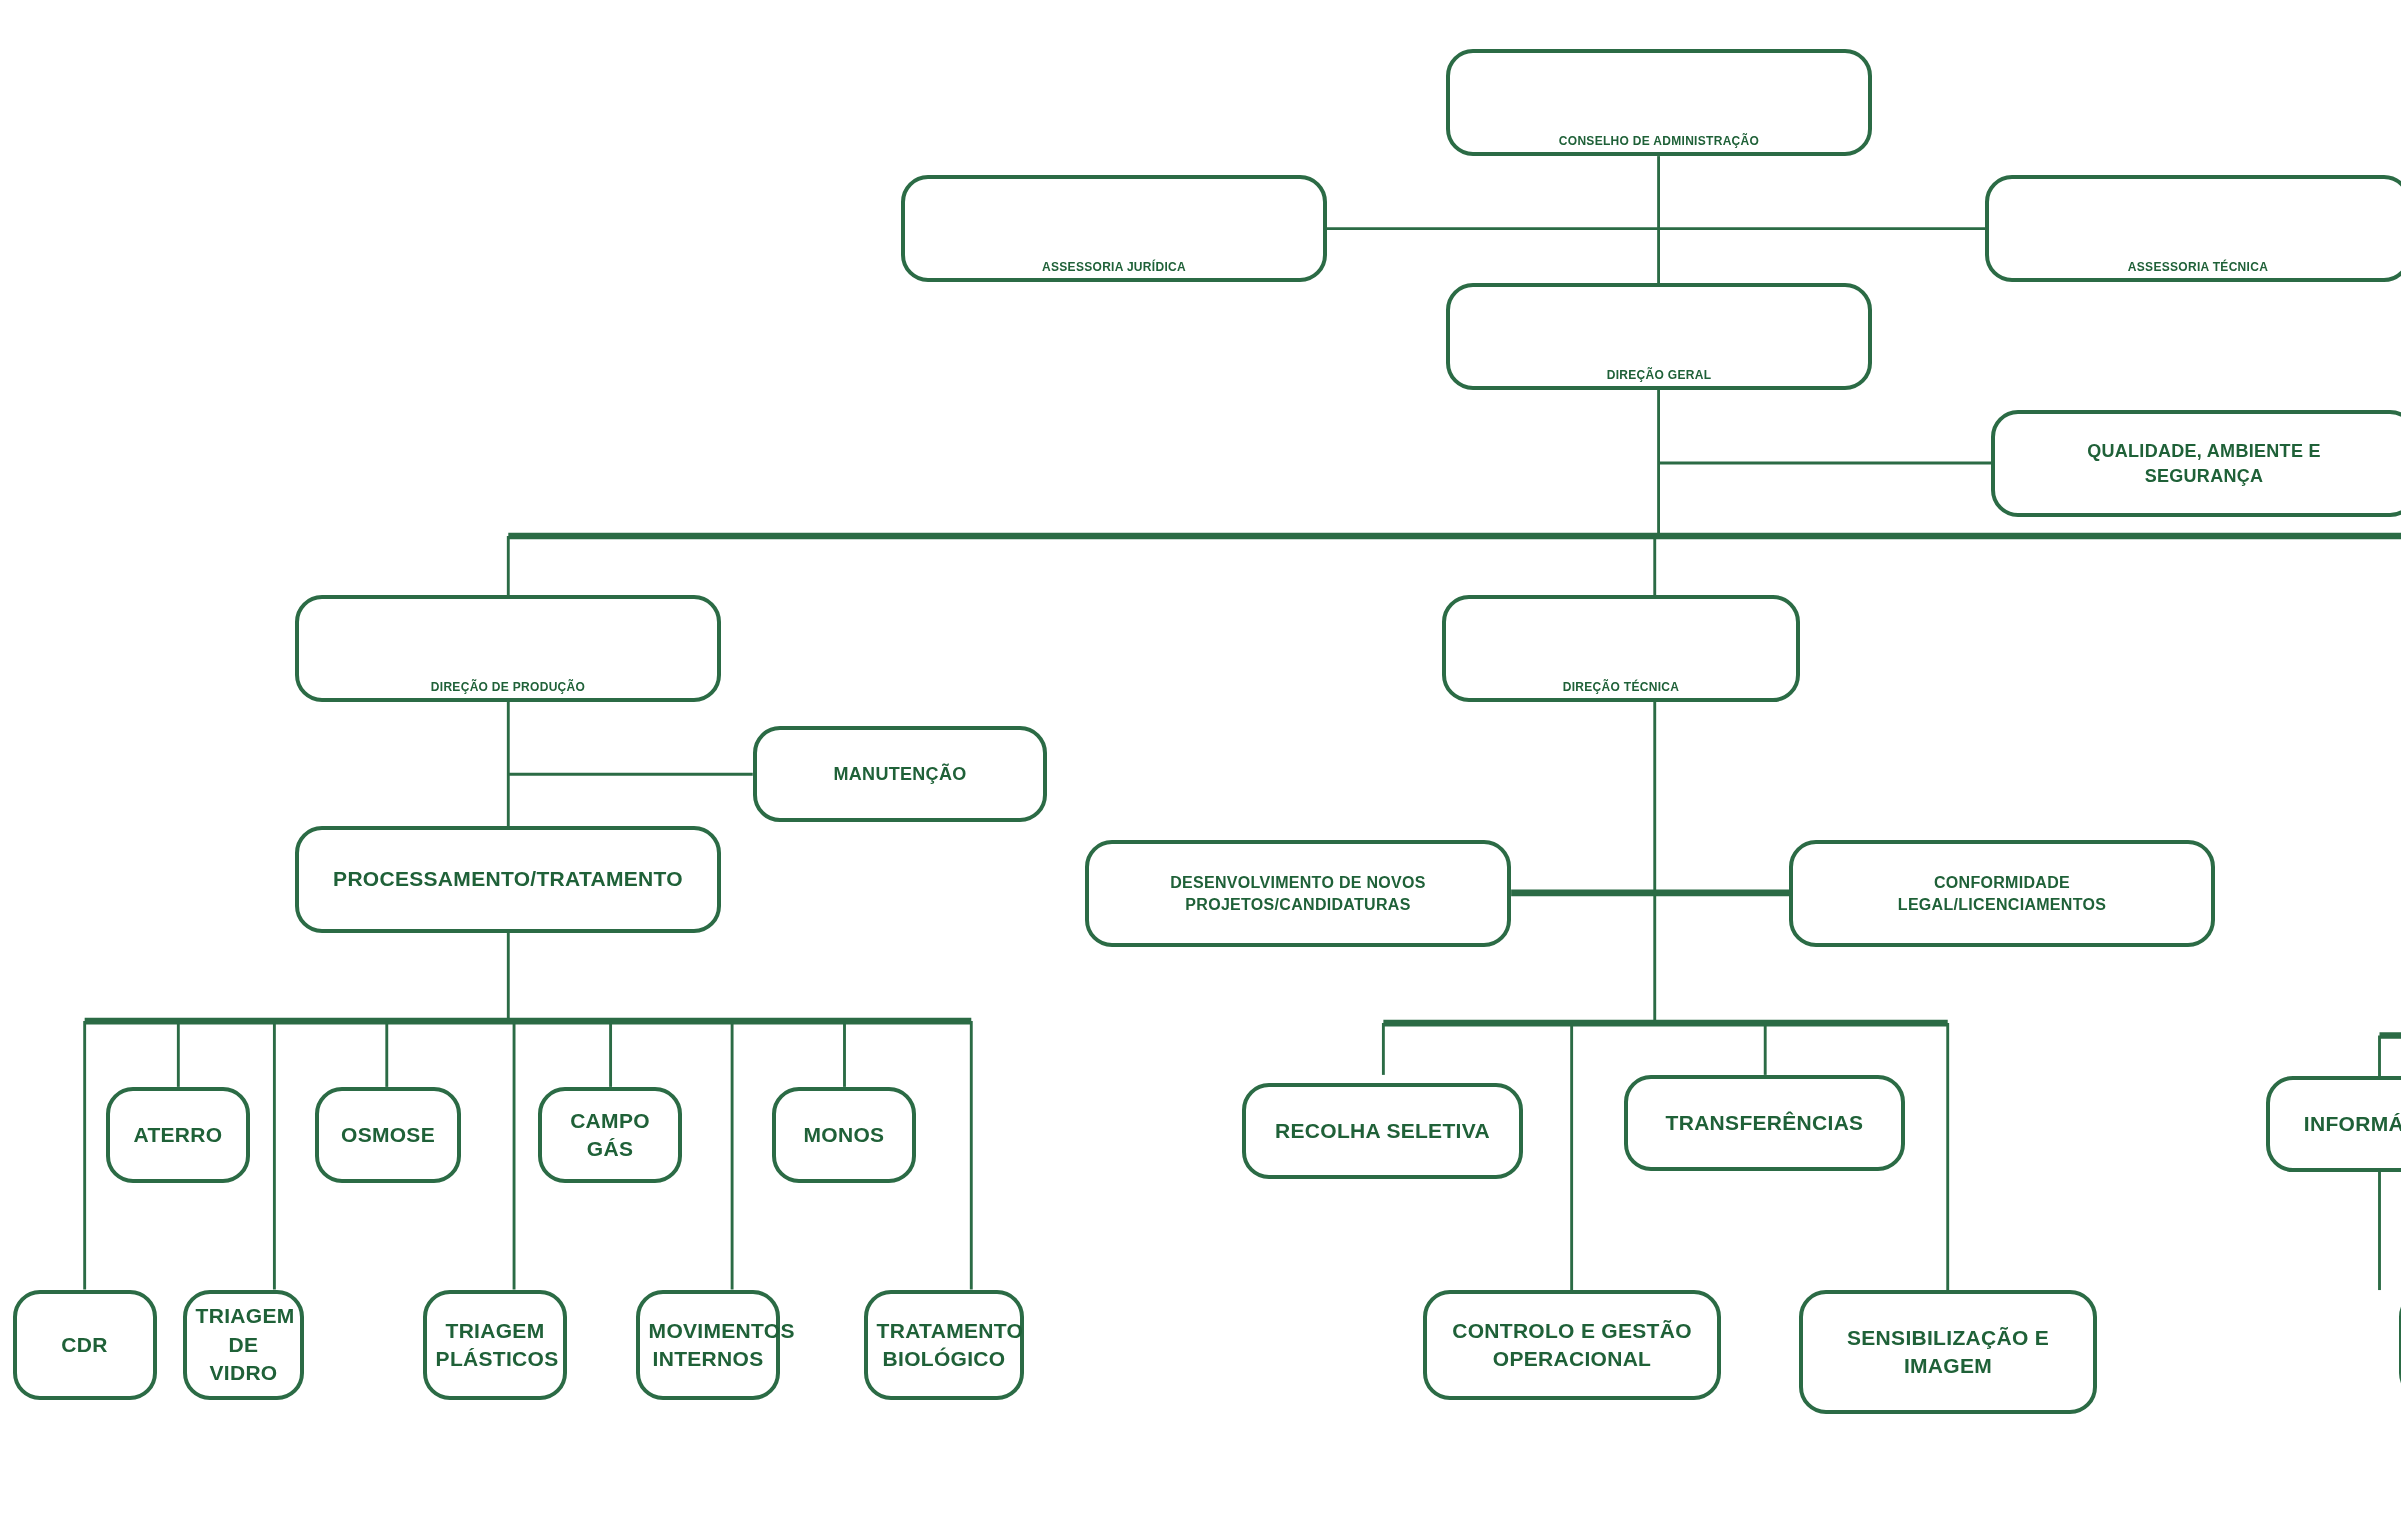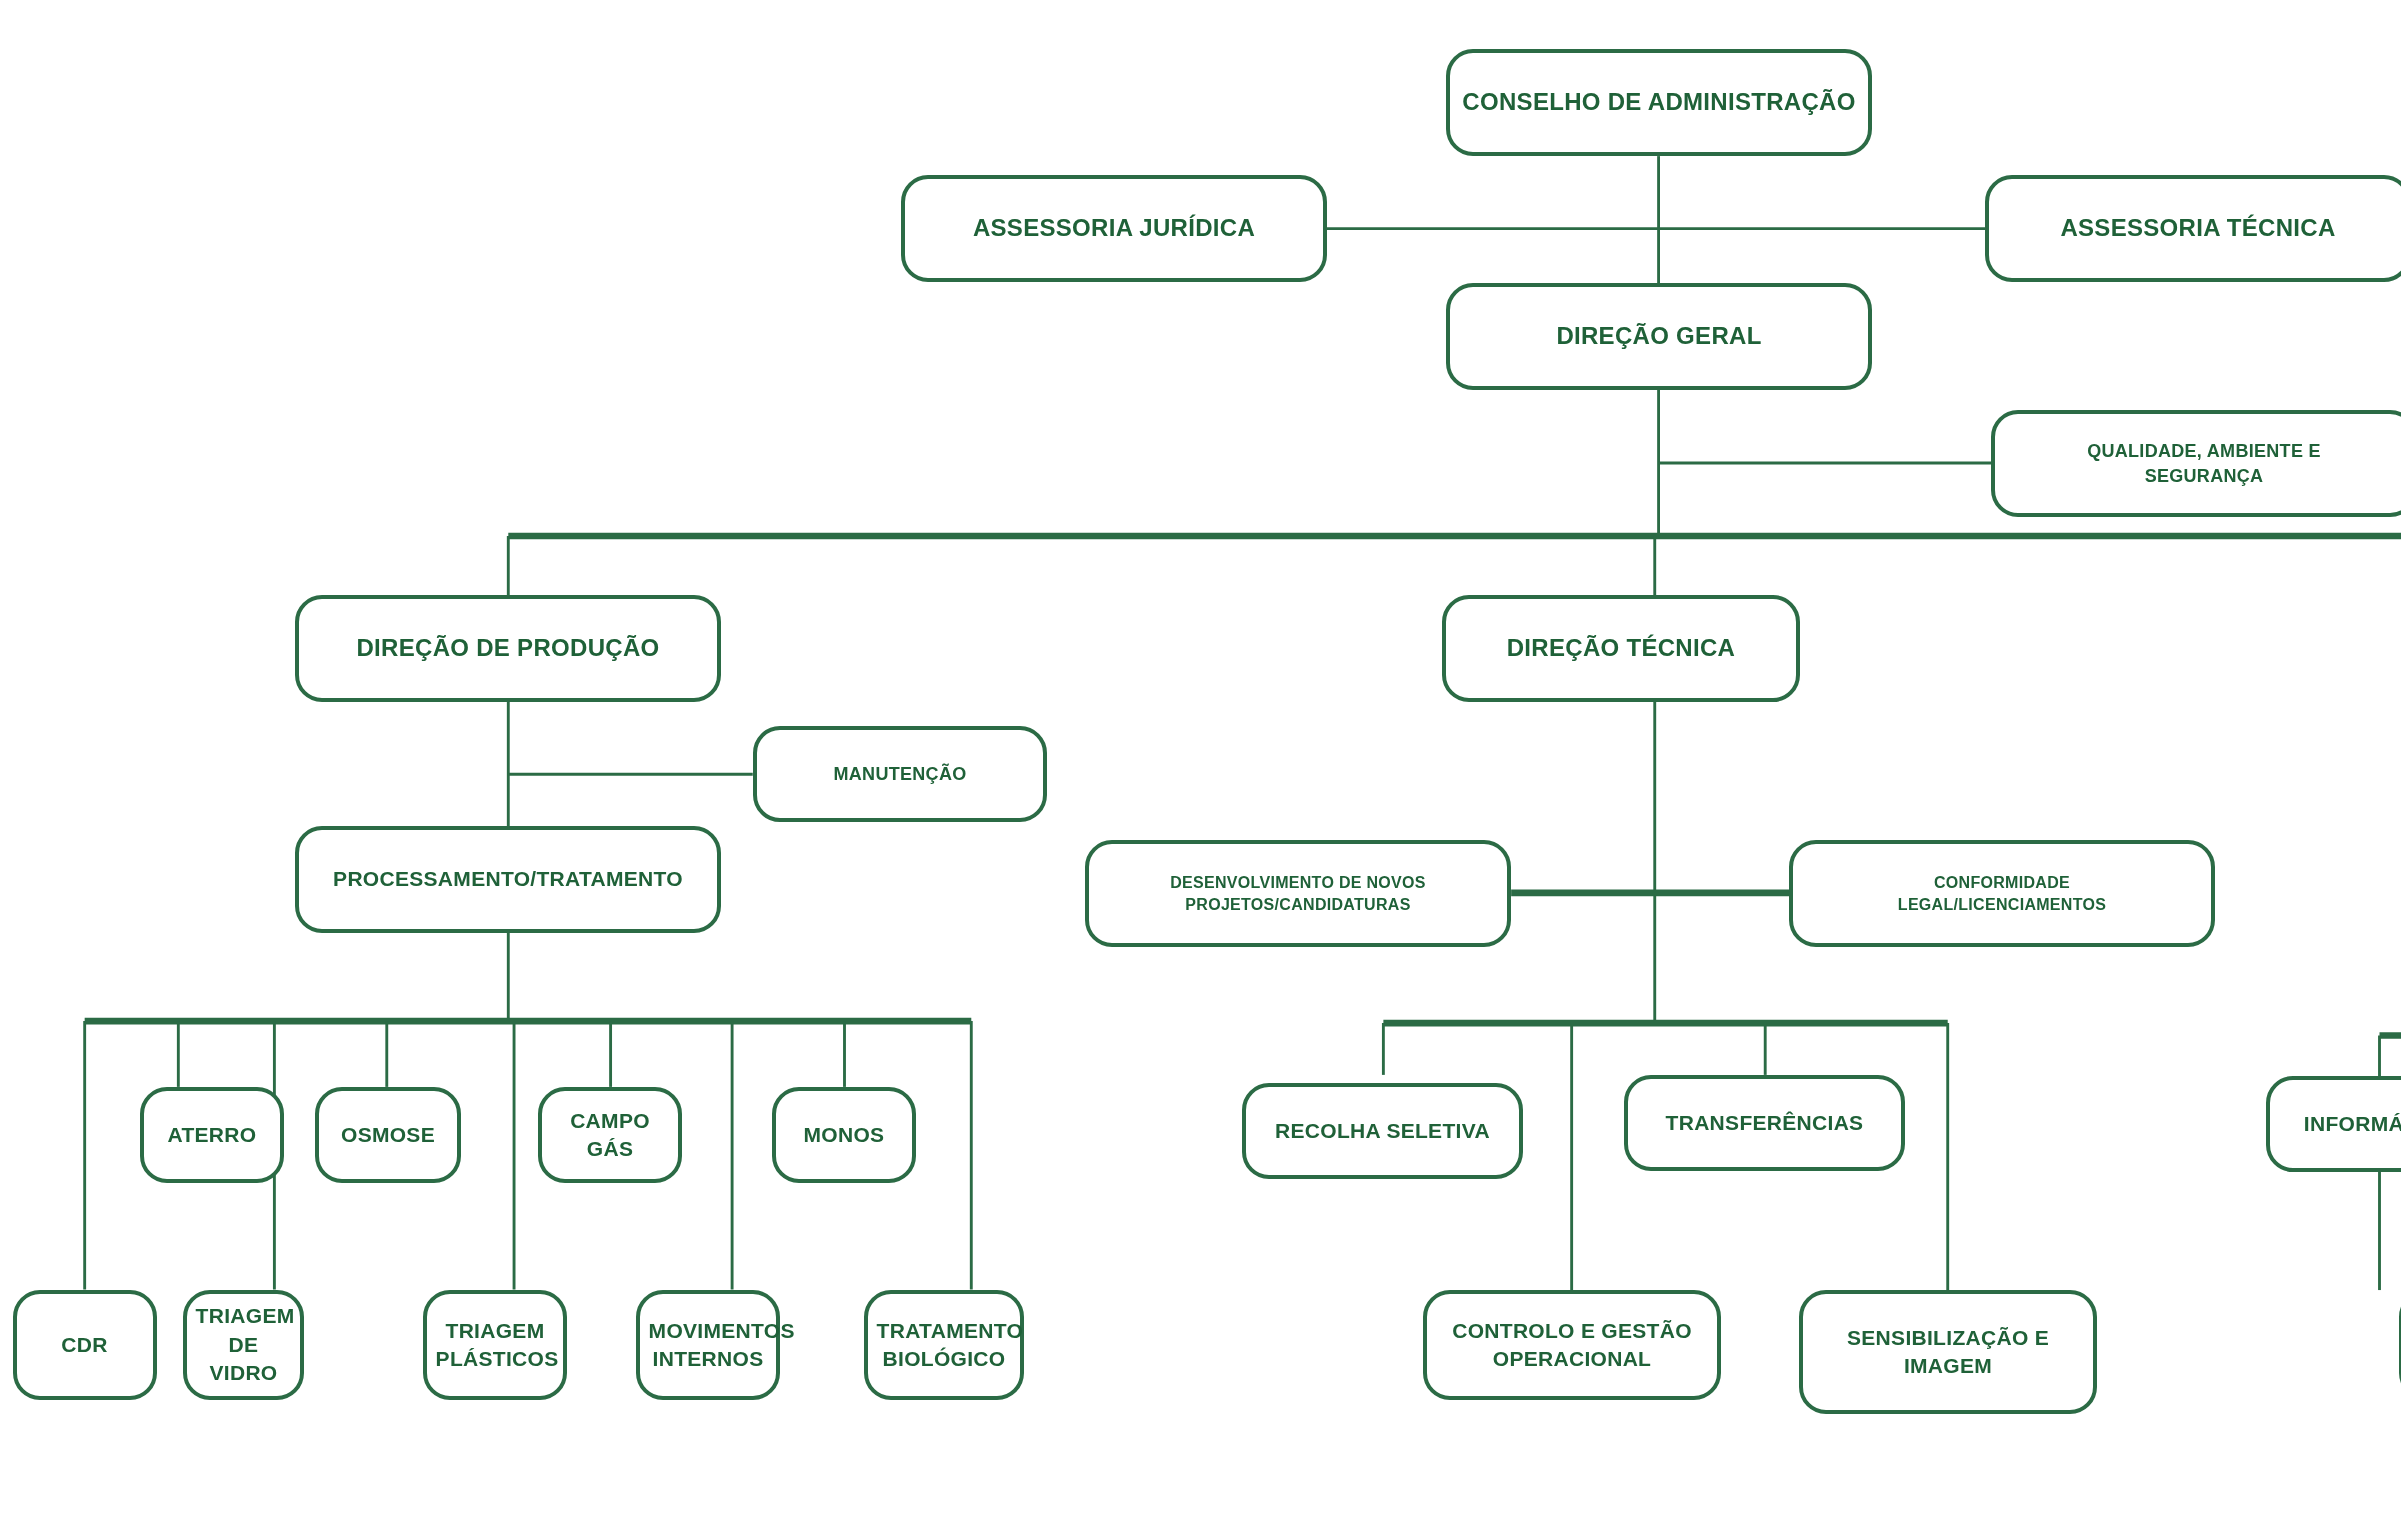--- a/index.html
+++ b/index.html
@@ -36,21 +36,21 @@
     font-weight: bold;
     letter-spacing: 0.3px;
     line-height: 1.35;
     padding: 2.9px 8.6px;
   }
   .node-label {
     display: block;
     width: 100%;
     white-space: pre-line;
   }
-  .s-xl { font-size: 24px; }
+  .s-xl { font-size: 12px; align-items: flex-end; }
   .s-lg { font-size: 18px; }
   .s-md { font-size: 21px; }
   .s-sm { font-size: 16px; }
 </style>
 </head>
 <body>
 
 <div id="org-root">
   <svg id="org-svg" viewBox="0 0 7016 3171" xmlns="http://www.w3.org/2000/svg">
       <line x1="3453" y1="325" x2="3453" y2="590" stroke="#2b6b45" stroke-width="6" stroke-linecap="butt"></line>
@@ -121,21 +121,21 @@
         <span class="node-label">PROCESSAMENTO/TRATAMENTO</span>
       </div>
       <div class="node s-sm" style="left: 1085px; top: 840px; width: 426px; height: 107px;">
         <span class="node-label">DESENVOLVIMENTO DE NOVOS
 PROJETOS/CANDIDATURAS</span>
       </div>
       <div class="node s-sm" style="left: 1789px; top: 840px; width: 426px; height: 107px;">
         <span class="node-label">CONFORMIDADE
 LEGAL/LICENCIAMENTOS</span>
       </div>
-      <div class="node s-md" style="left: 106px; top: 1087px; width: 144px; height: 96px; margin-left: 34px;">
+      <div class="node s-md" style="left: 106px; top: 1087px; width: 144px; height: 96px;">
         <span class="node-label">ATERRO</span>
       </div>
       <div class="node s-md" style="left: 315px; top: 1087px; width: 146px; height: 96px;">
         <span class="node-label">OSMOSE</span>
       </div>
       <div class="node s-md" style="left: 538px; top: 1087px; width: 144px; height: 96px;">
         <span class="node-label">CAMPO
 GÁS</span>
       </div>
       <div class="node s-md" style="left: 772px; top: 1087px; width: 144px; height: 96px;">

